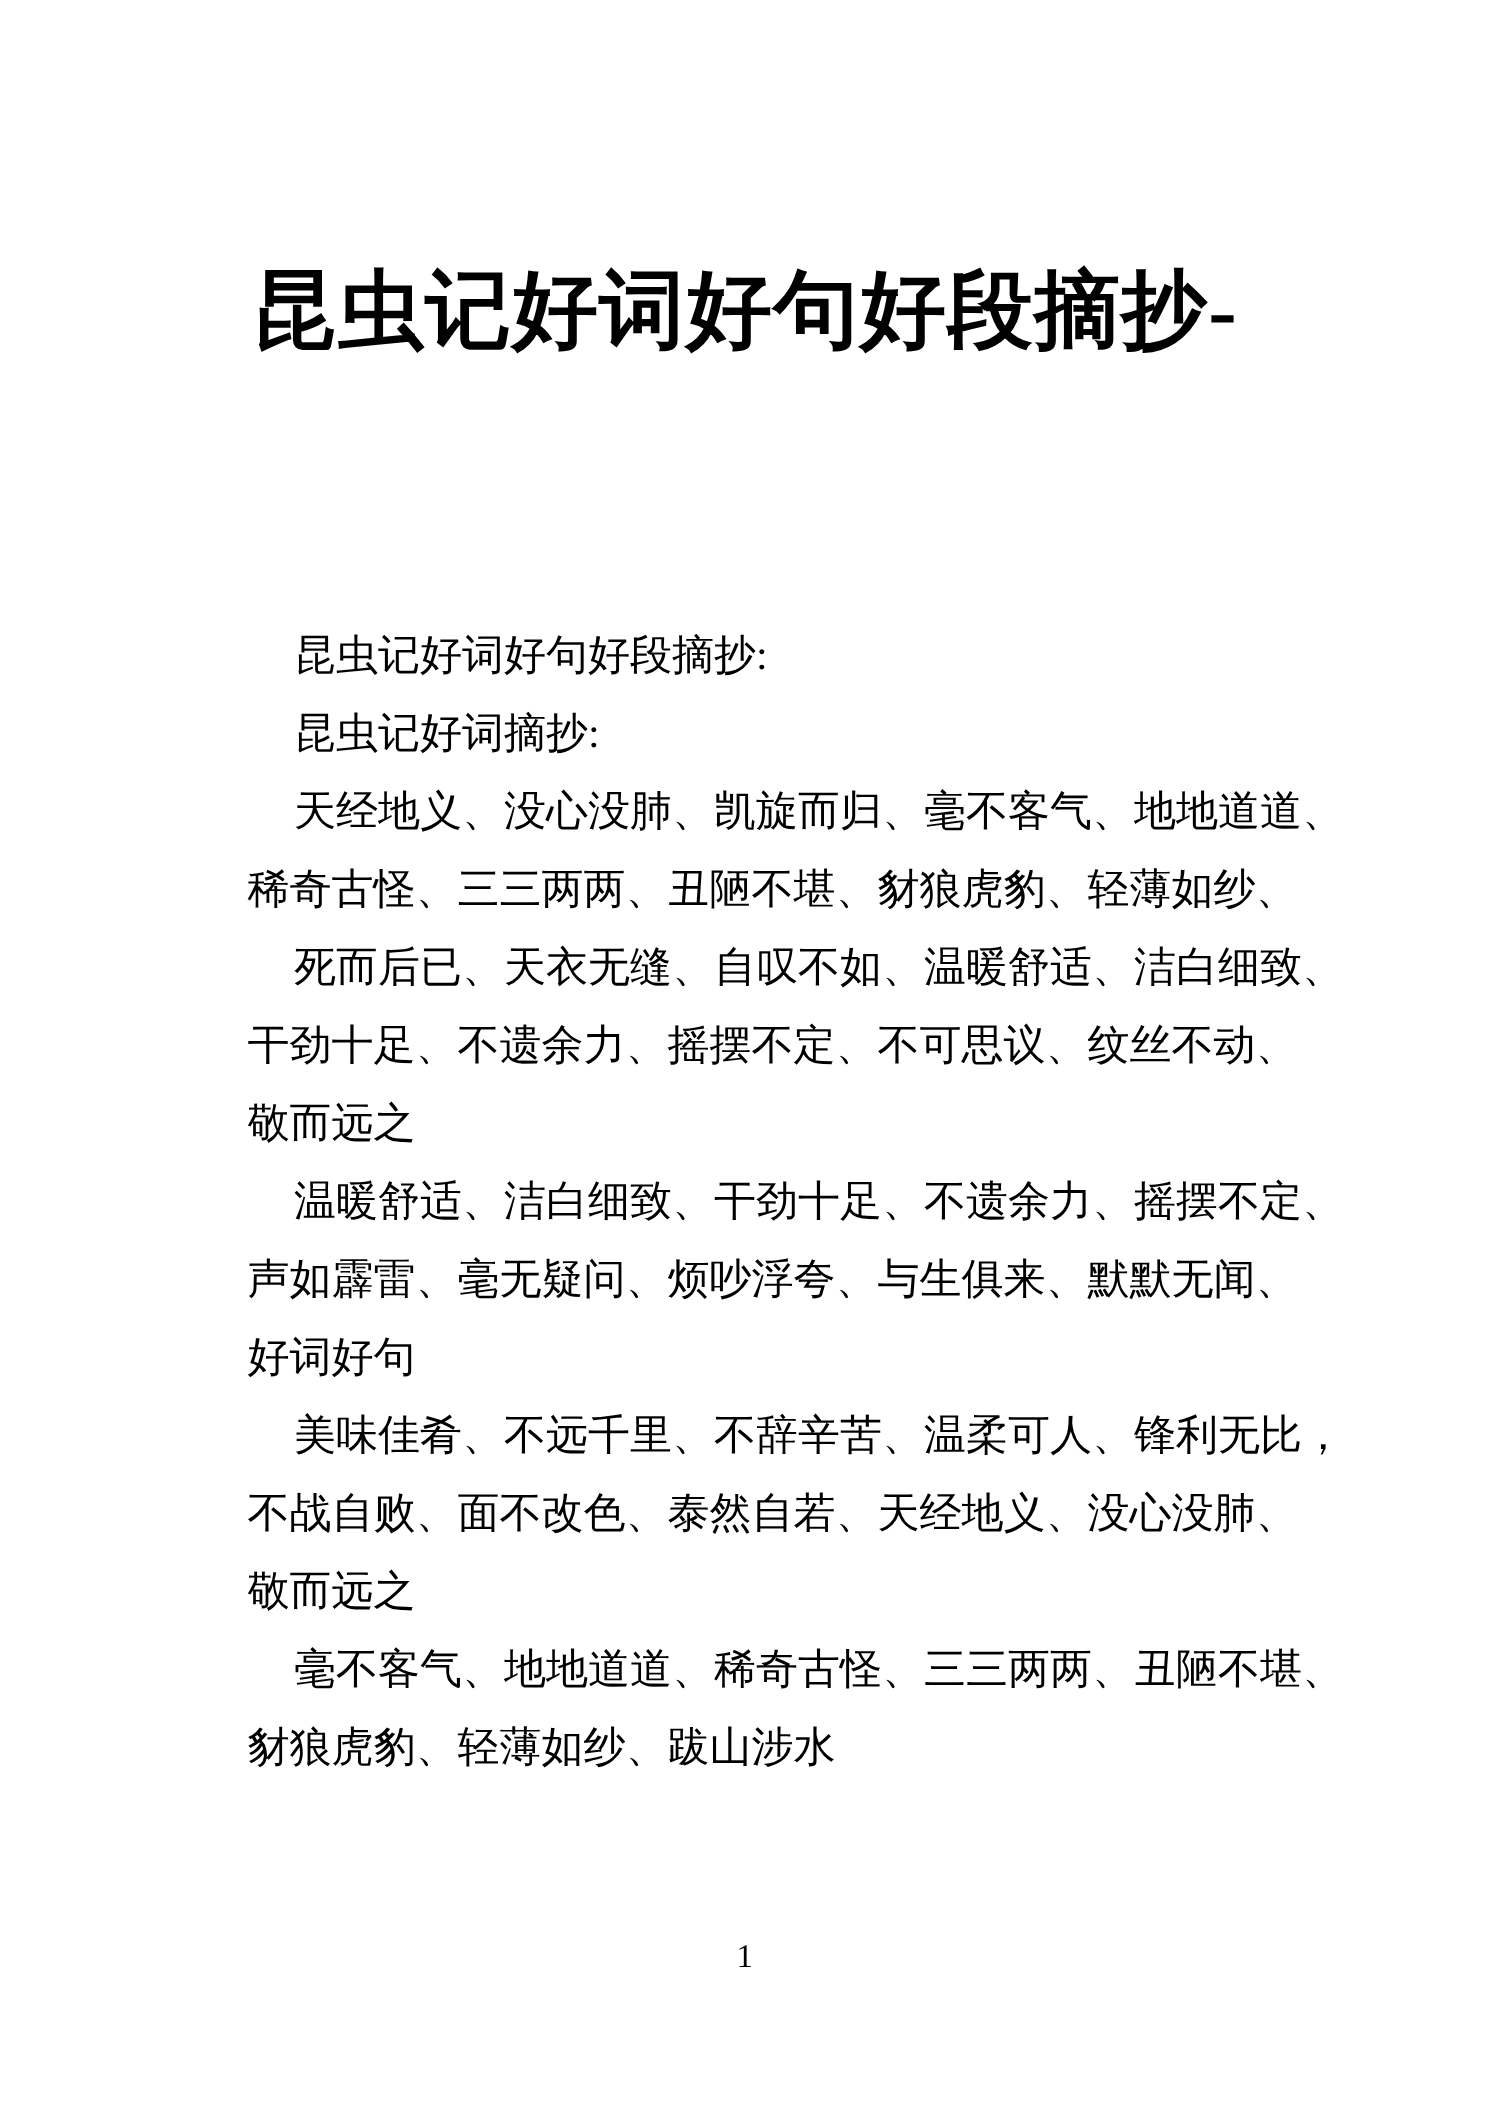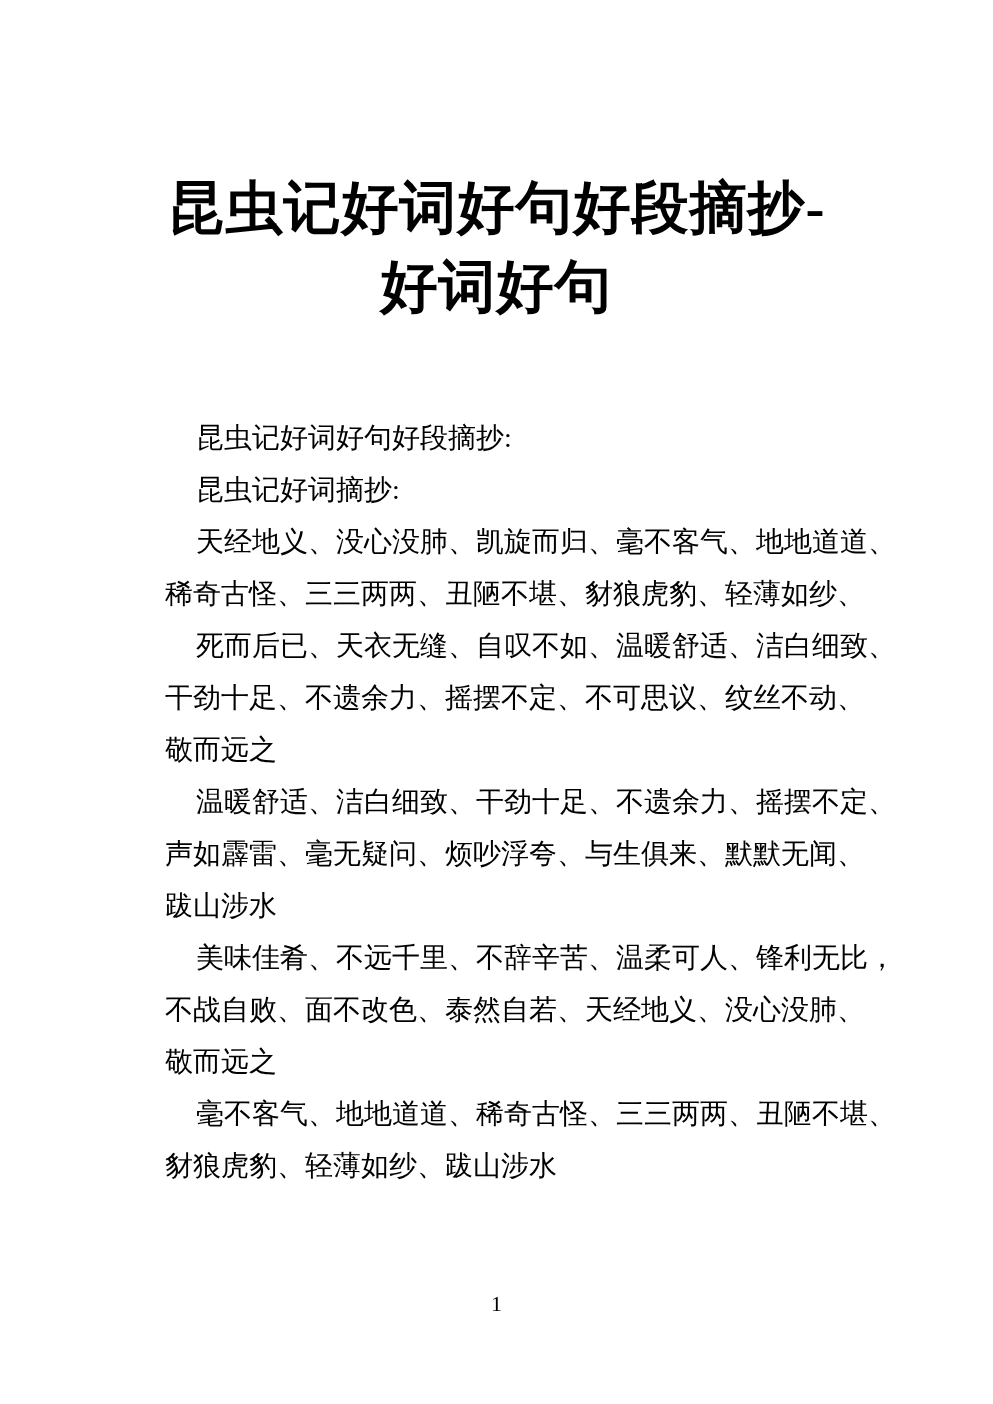--- a/index.html
+++ b/index.html
@@ -57,21 +57,20 @@
     font-size: 22px;
     line-height: 28px;
   }
 </style>
 </head>
 <body>
 
 <div class="page">
   <div class="doc-title">
     <div>昆虫记好词好句好段摘抄-</div>
-    <div>好词好句</div>
   </div>
   <div class="doc-body">
       <div class="paragraph">
         <div class="line first">昆虫记好词好句好段摘抄:</div>
       </div>
       <div class="paragraph">
         <div class="line first">昆虫记好词摘抄:</div>
       </div>
       <div class="paragraph">
         <div class="line first fill">
@@ -234,21 +233,21 @@
           <span>生</span>
           <span>俱</span>
           <span>来</span>
           <span>、</span>
           <span>默</span>
           <span>默</span>
           <span>无</span>
           <span>闻</span>
           <span>、</span>
         </div>
-        <div class="line">跋山涉水</div>
+        <div class="line">好词好句</div>
       </div>
       <div class="paragraph">
         <div class="line first fill">
           <span>美</span>
           <span>味</span>
           <span>佳</span>
           <span>肴</span>
           <span>、</span>
           <span>不</span>
           <span>远</span>

